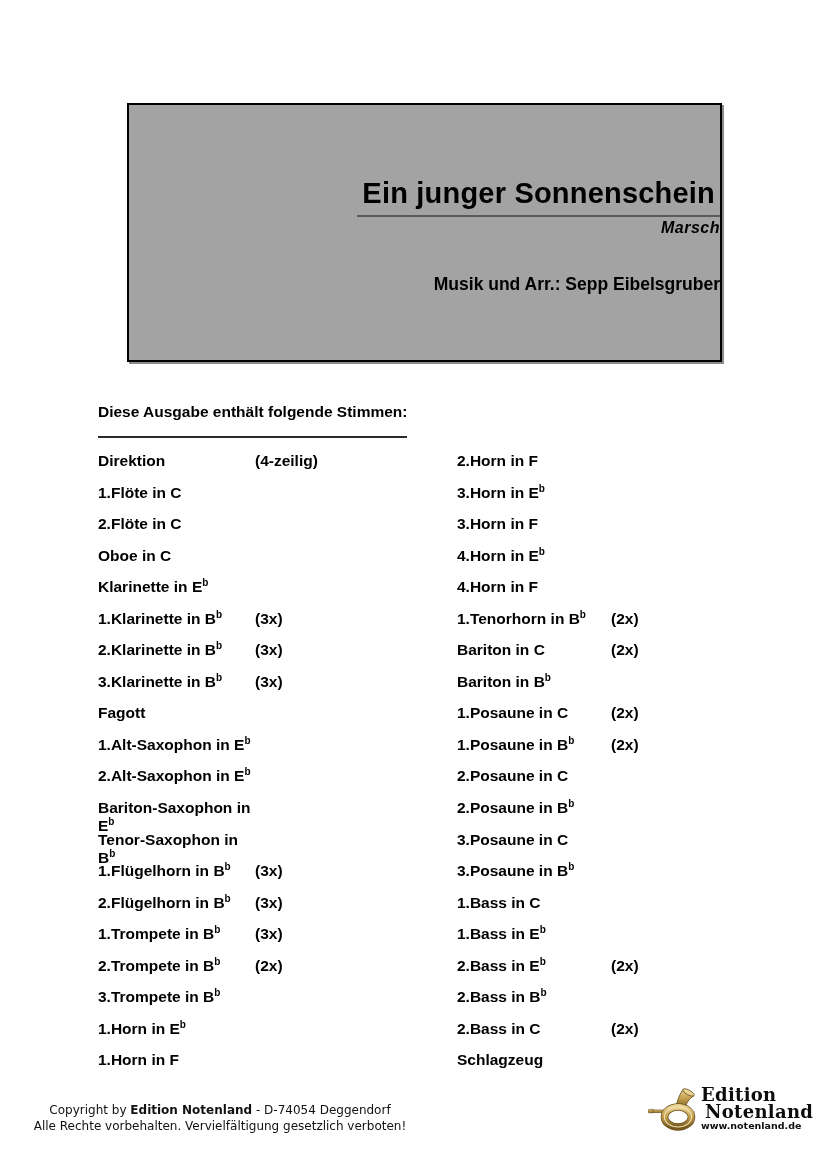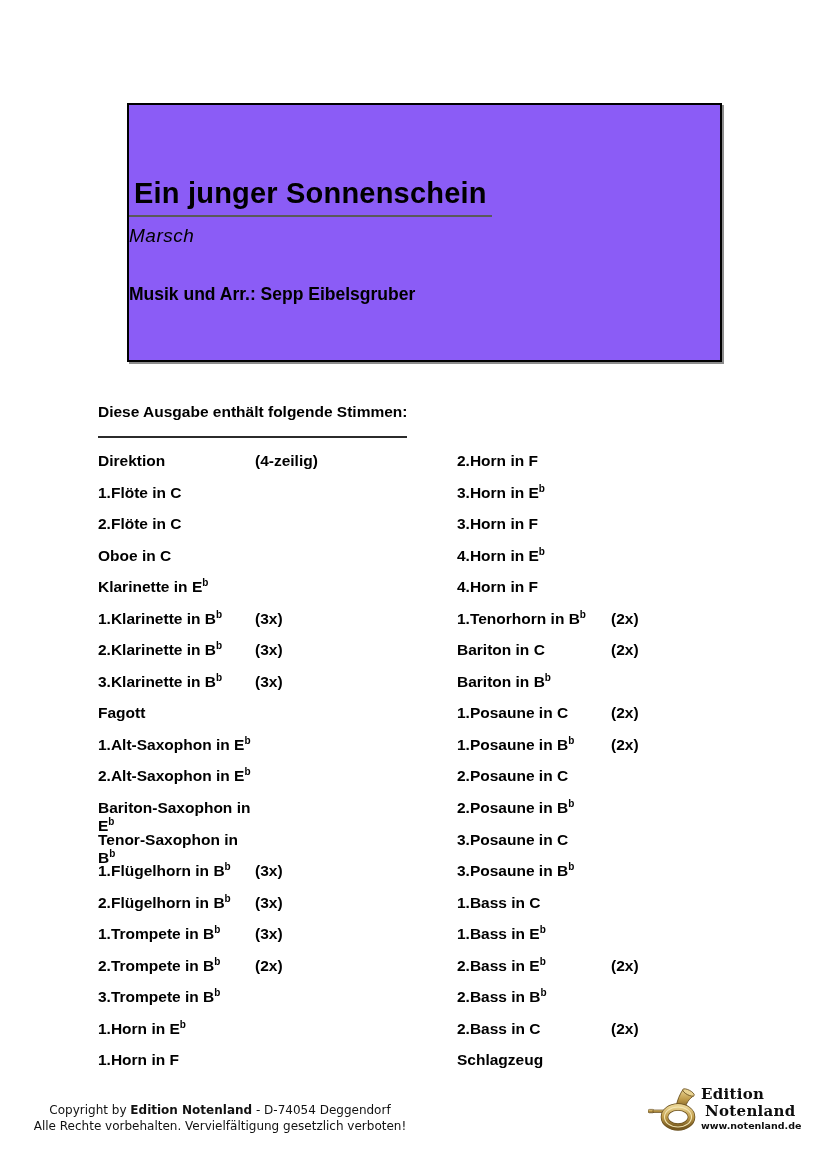--- a/index.html
+++ b/index.html
@@ -6,30 +6,30 @@
   html,body { background:#fff; }
   body {
     width:827px; height:1169px; position:relative; overflow:hidden;
     font-family:"Liberation Sans", sans-serif; color:#000;
   }
 
   
   .title-box {
     position:absolute; left:127px; top:103px; width:595px; height:259px;
     border:2px solid #000; box-shadow:2px 2px 0 rgba(0,0,0,0.45);
-    text-align:left; background:#8b5cf6;
+    text-align:right; background:#a3a3a3;
   }
   .work-title {
     margin-top:72px; font-size:29px; font-weight:bold; letter-spacing:0.2px;
   }
   .work-title .underlined {
     display:inline-block; border-bottom:2px solid #5a5a5a; padding:0 5px 5px 5px;
   }
   .work-subtitle {
-    font-size:19px; font-weight:normal; font-style:italic; margin-top:8px;
+    font-size:16px; font-weight:bold; font-style:italic; margin-top:2px;
     letter-spacing:0.5px;
   }
   .credit { font-size:17.5px; font-weight:bold; margin-top:37px; }
 
   
   .parts-heading {
     position:absolute; left:98px; top:403px;
     font-size:15.5px; font-weight:bold;
     border-bottom:2px solid #2b2b2b; padding-bottom:15px;
   }
@@ -54,21 +54,21 @@
     font-family:"DejaVu Sans", sans-serif; font-size:12px; line-height:15.5px;
     color:#111;
   }
   .footer .bold { font-weight:bold; }
 
   
   .logo { position:absolute; left:648px; top:1086px; width:175px; height:60px; }
   .horn { position:absolute; left:0; top:2px; }
   .logo-text { position:absolute; left:53px; top:0; }
   .logo-name {
-    font-family:"DejaVu Serif", serif; font-weight:bold; font-size:15px;
+    font-family:"DejaVu Serif", serif; font-weight:bold; font-size:18px;
     line-height:17px; color:#0d0d0d; letter-spacing:0.3px; white-space:nowrap;
   }
   .logo-name .line2 { padding-left:4px; }
   .logo-url {
     font-family:"DejaVu Sans", sans-serif; font-weight:bold; font-size:9.5px;
     margin-top:0; color:#0d0d0d; white-space:nowrap;
   }
 </style>
 </head>
 <body>

